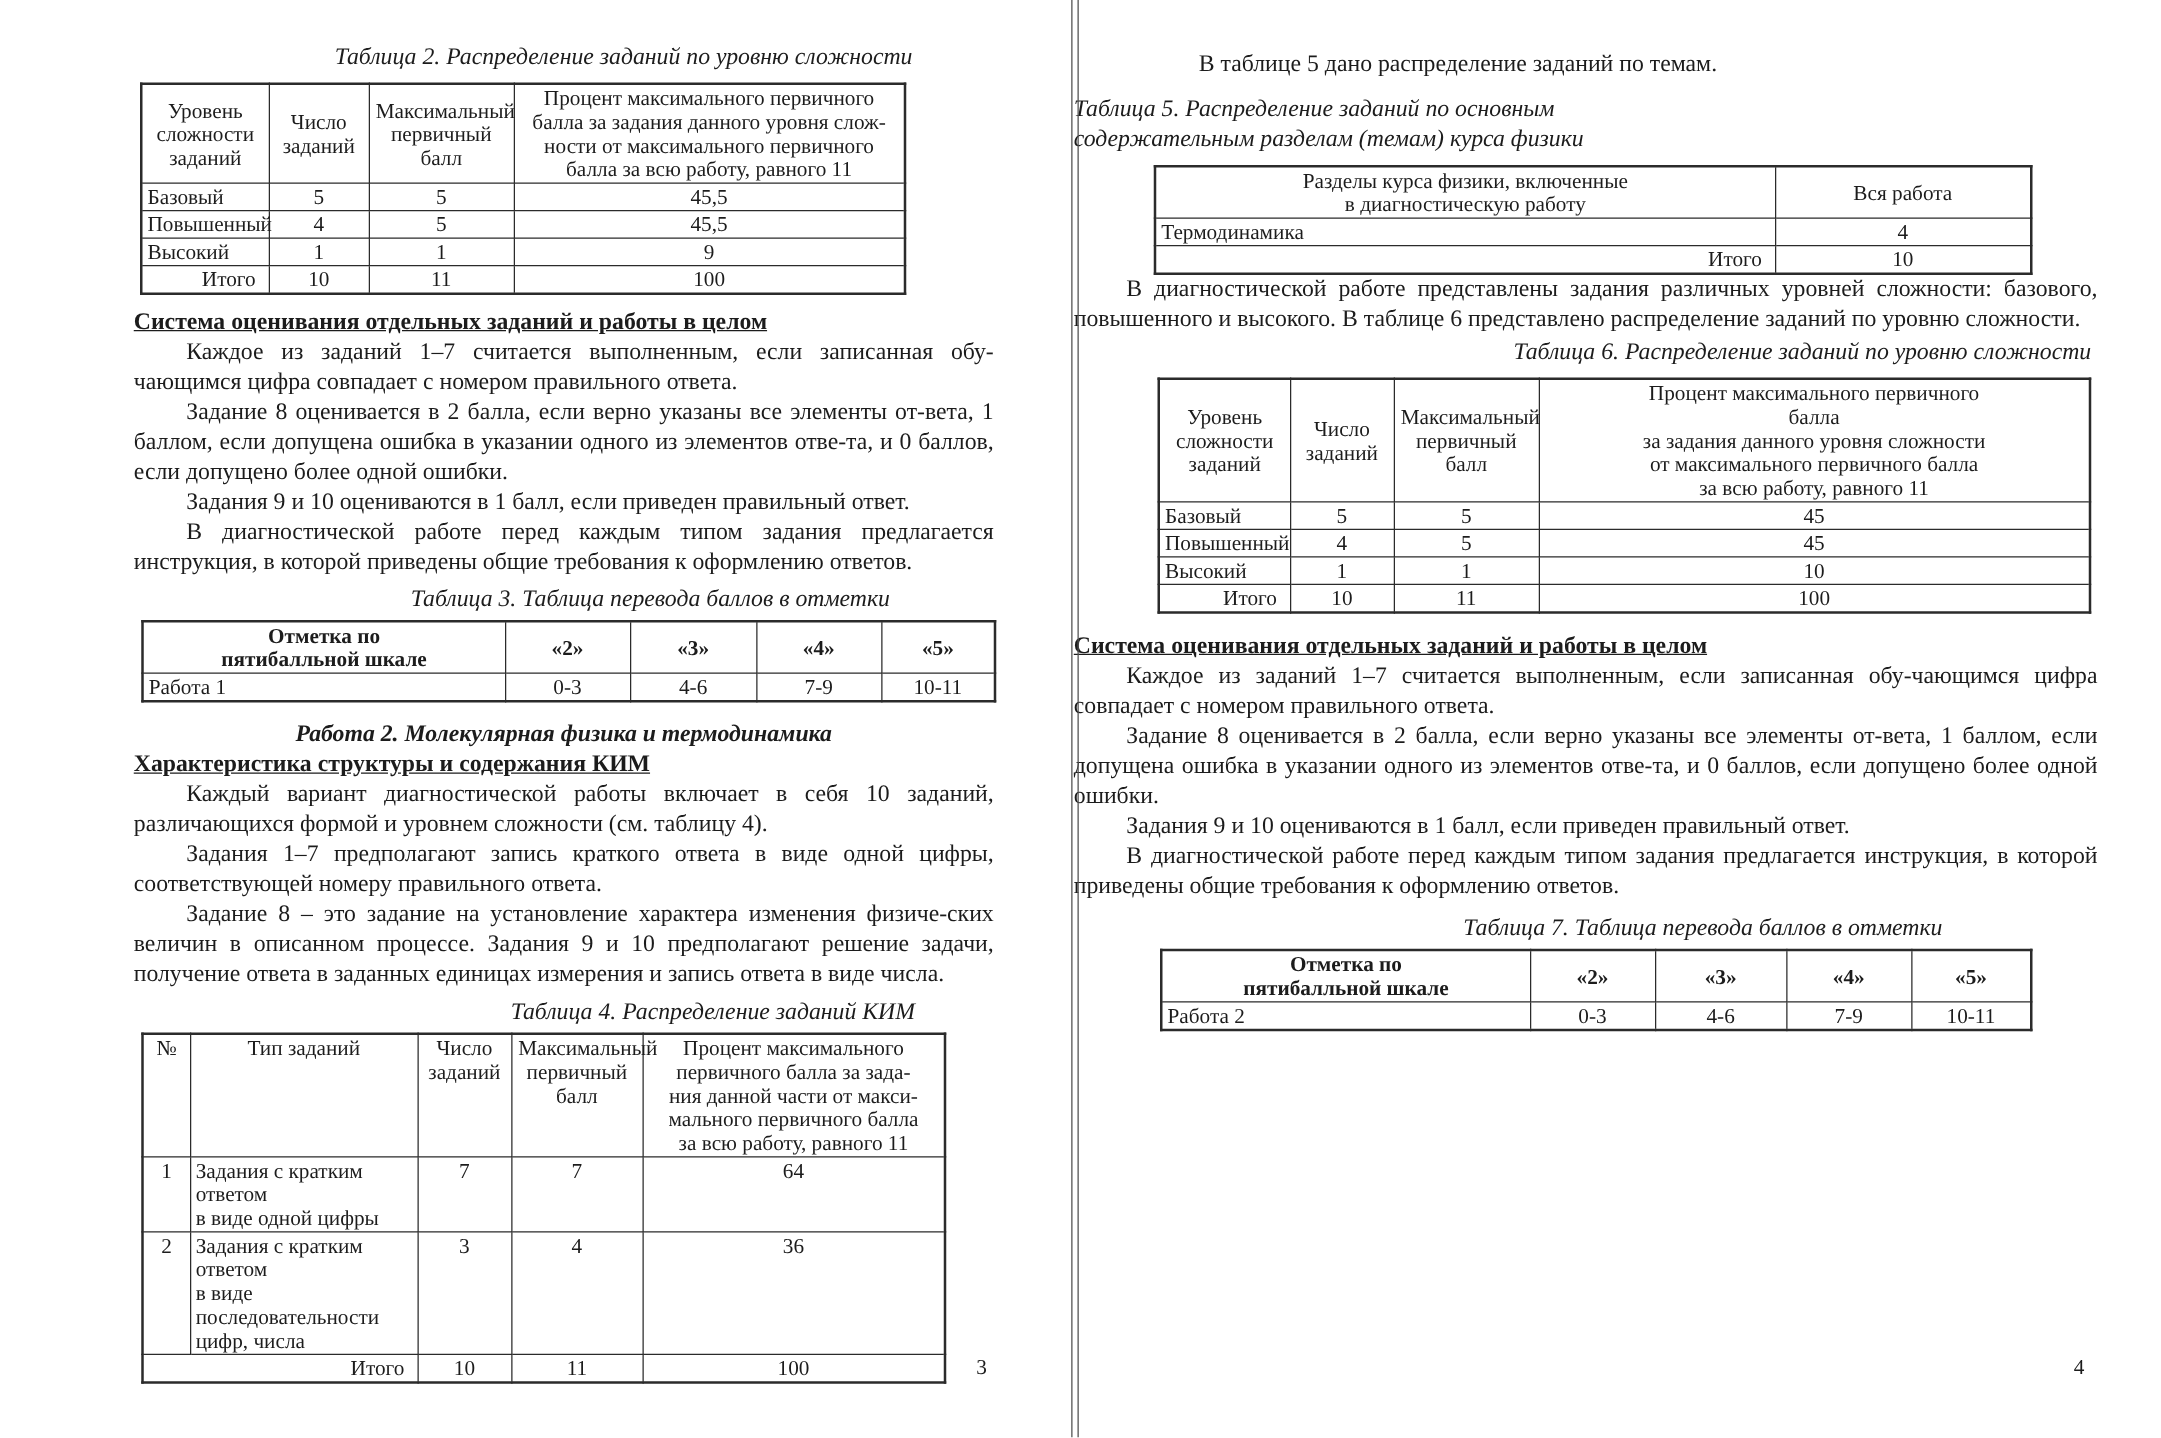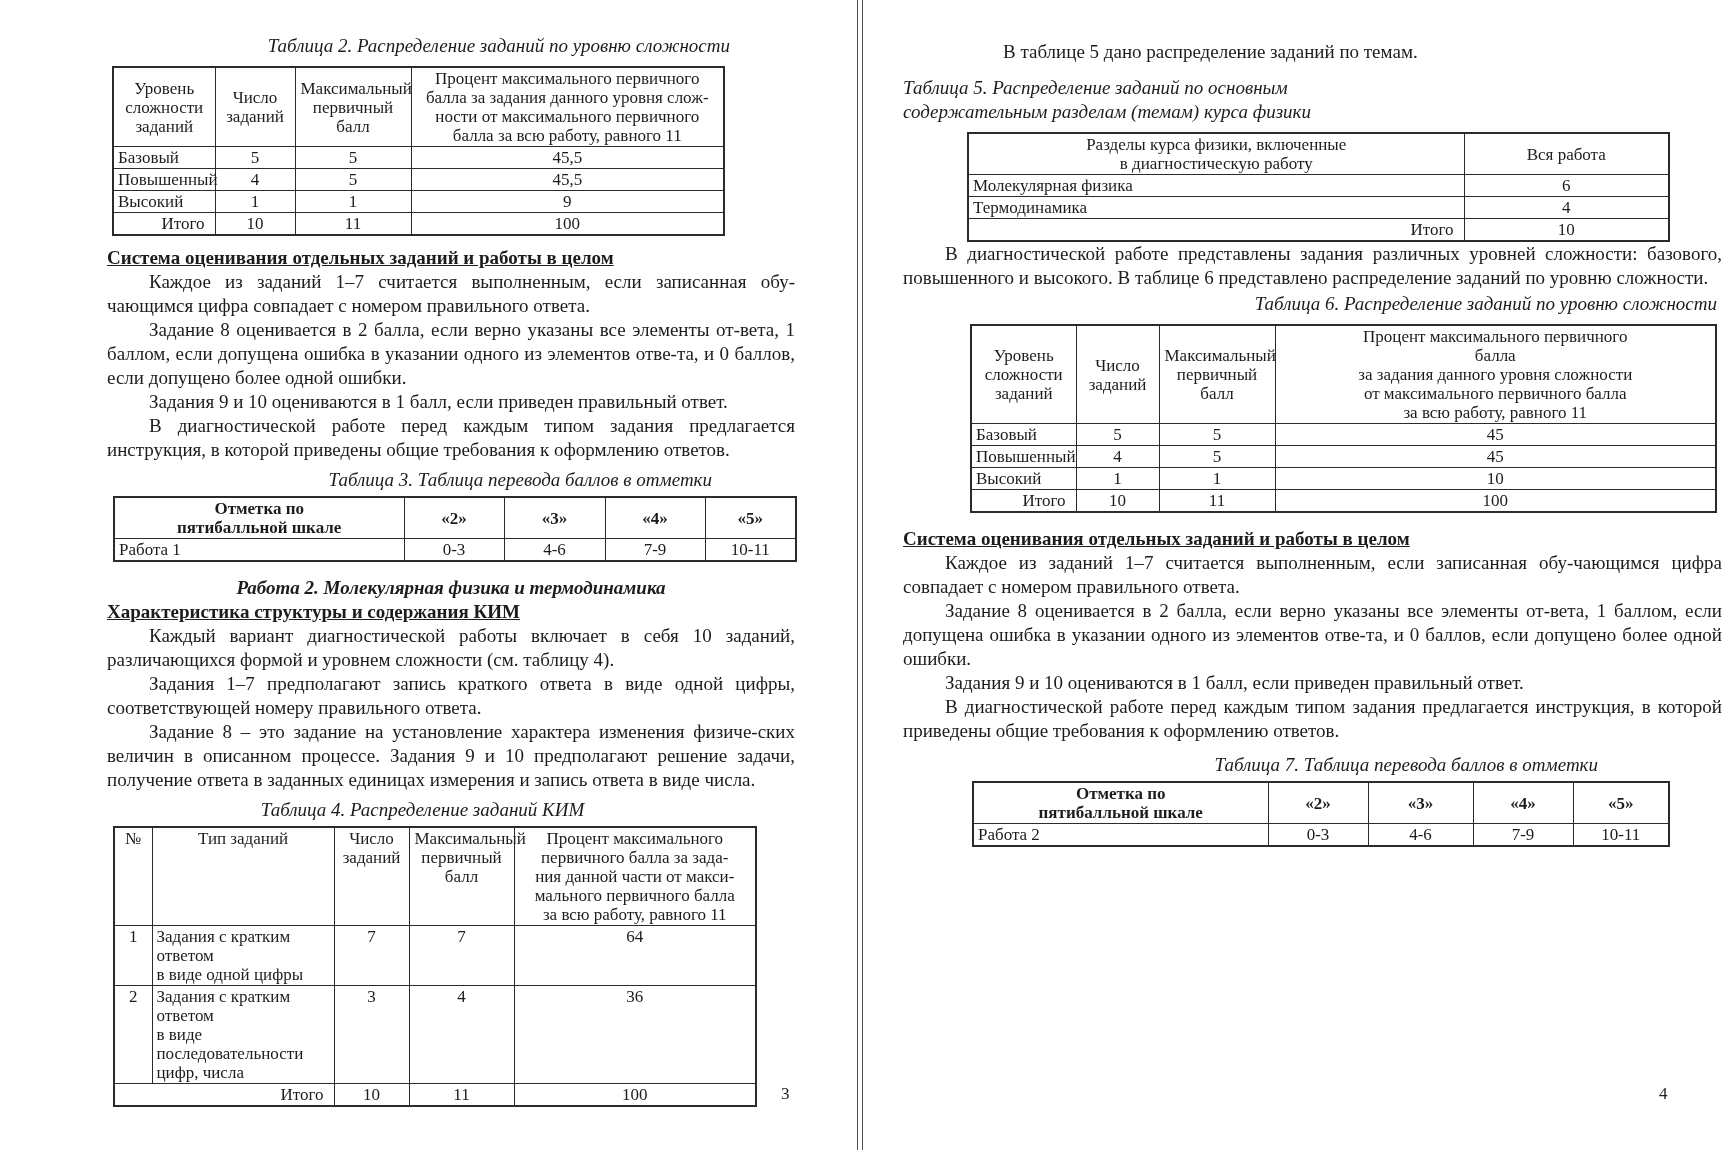--- a/index.html
+++ b/index.html
@@ -3,21 +3,21 @@
 <meta charset="utf-8">
 <style>
   html,body { margin:0; padding:0; }
   body {
     width:1729px; height:1150px; background:#ffffff; position:relative;
     font-family:"Liberation Serif","DejaVu Serif",serif; color:#1c1c1c;
     overflow:hidden;
   }
   .page { position:absolute; top:0; height:1104px; box-sizing:border-box; }
   .page-left  { left:0;     width:857px; padding:34px 62px 0 107px; }
-  .page-right { left:864px; width:865px; padding:40px 7px 0 39px; }
+  .page-right { left:820px; width:865px; padding:40px 7px 0 39px; }
   .divider { position:absolute; left:857px; top:0; width:6px; height:1150px;
     box-sizing:border-box; border-left:1px solid #4f4f4f; border-right:1px solid #4f4f4f; }
 
   p.body { margin:0; font-size:19px; line-height:24px; text-align:justify; text-indent:42px; }
   p.body.indent-lg { text-indent:100px; }
   .sec { font-size:19px; line-height:24px; font-weight:bold; margin:10px 0 0 0;text-decoration:underline; }
   .sec.mt { margin-top:14px; }
   .work-title { font-size:19px; line-height:24px; font-weight:bold; font-style:italic;
     text-align:center; margin:14px 0 0 0; }
   .cap { font-style:italic; font-size:19px; line-height:24px; margin:0; white-space:pre-line; }
@@ -35,21 +35,21 @@
   
   .t2 { width:613px; margin-left:5px; }
   .t3 { width:684px; margin-left:6px; }
   .t4 { width:644px; margin-left:6px; }
   .t5 { width:703px; margin-left:64px; }
   .t6 { width:747px; margin-left:67px; }
   .t7 { width:698px; margin-left:69px; }
 
   .cap-t2 { width:618px; text-align:right; margin:0 0 8px 5px; }
   .cap-t3 { width:684px; text-align:right; padding-right:85px; box-sizing:border-box; margin:6px 0 4px 6px; }
-  .cap-t4 { width:644px; text-align:center; padding-right:25px; box-sizing:border-box; margin:6px 0 4px 6px; }
+  .cap-t4 { width:644px; text-align:right; padding-right:25px; box-sizing:border-box; margin:6px 0 4px 6px; }
   .cap-t5 { width:819px; text-align:left; margin:12px 0 8px 0; }
   .cap-t6 { width:814px; text-align:right; margin:2px 0 8px 0; }
   .cap-t7 { width:765px; text-align:right; padding-right:70px; box-sizing:border-box; margin:10px 0 4px 0; }
 
   .mt12 { margin-top:12px; }
   .pagenum { position:absolute; font-size:17px; }
   .pagenum.p3 { left:781px;  top:1084px; }
   .pagenum.p4 { left:1659px; top:1084px; }
 </style>
 </head>
@@ -221,24 +221,20 @@
       </colgroup>
     <thead>
       <tr>
         <th>Разделы курса физики, включенные
 в диагностическую работу</th>
         <th>Вся работа</th>
       </tr>
     </thead>
     <tbody>
       <tr>
-        <td class="label">Молекулярная физика</td>
-        <td>6</td>
-      </tr>
-      <tr>
         <td class="label">Термодинамика</td>
         <td>4</td>
       </tr>
       <tr>
         <td class="total">Итого</td>
         <td>10</td>
       </tr>
     </tbody>
   </table>
 

